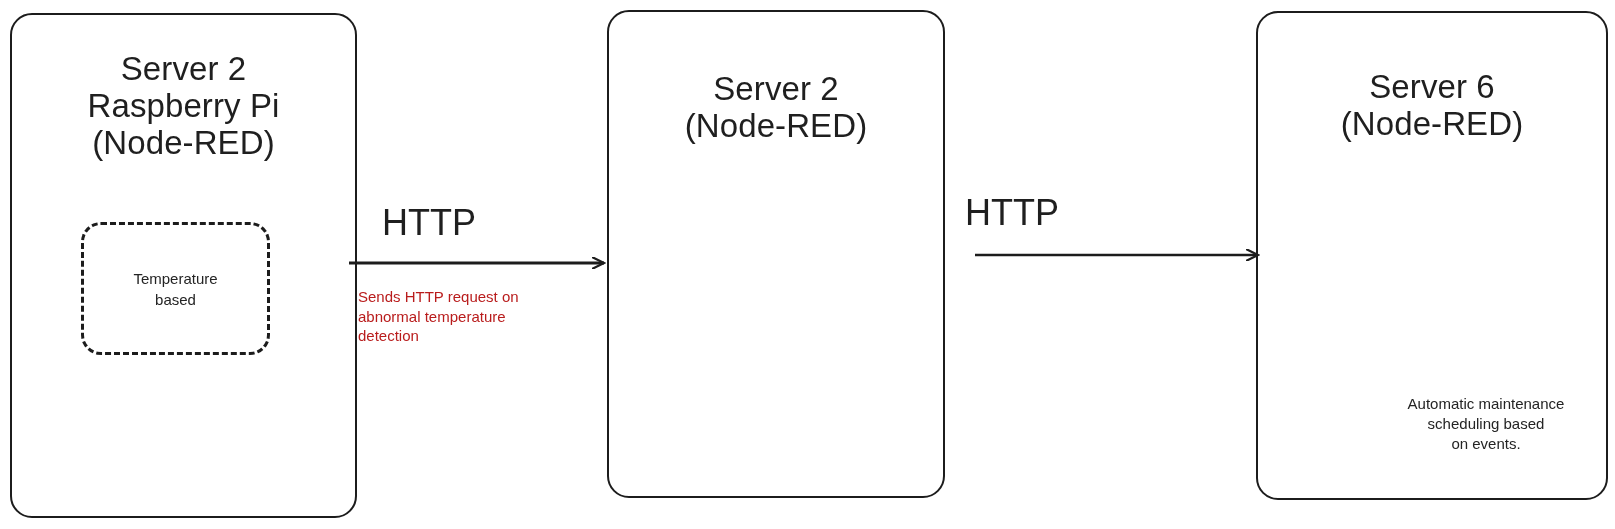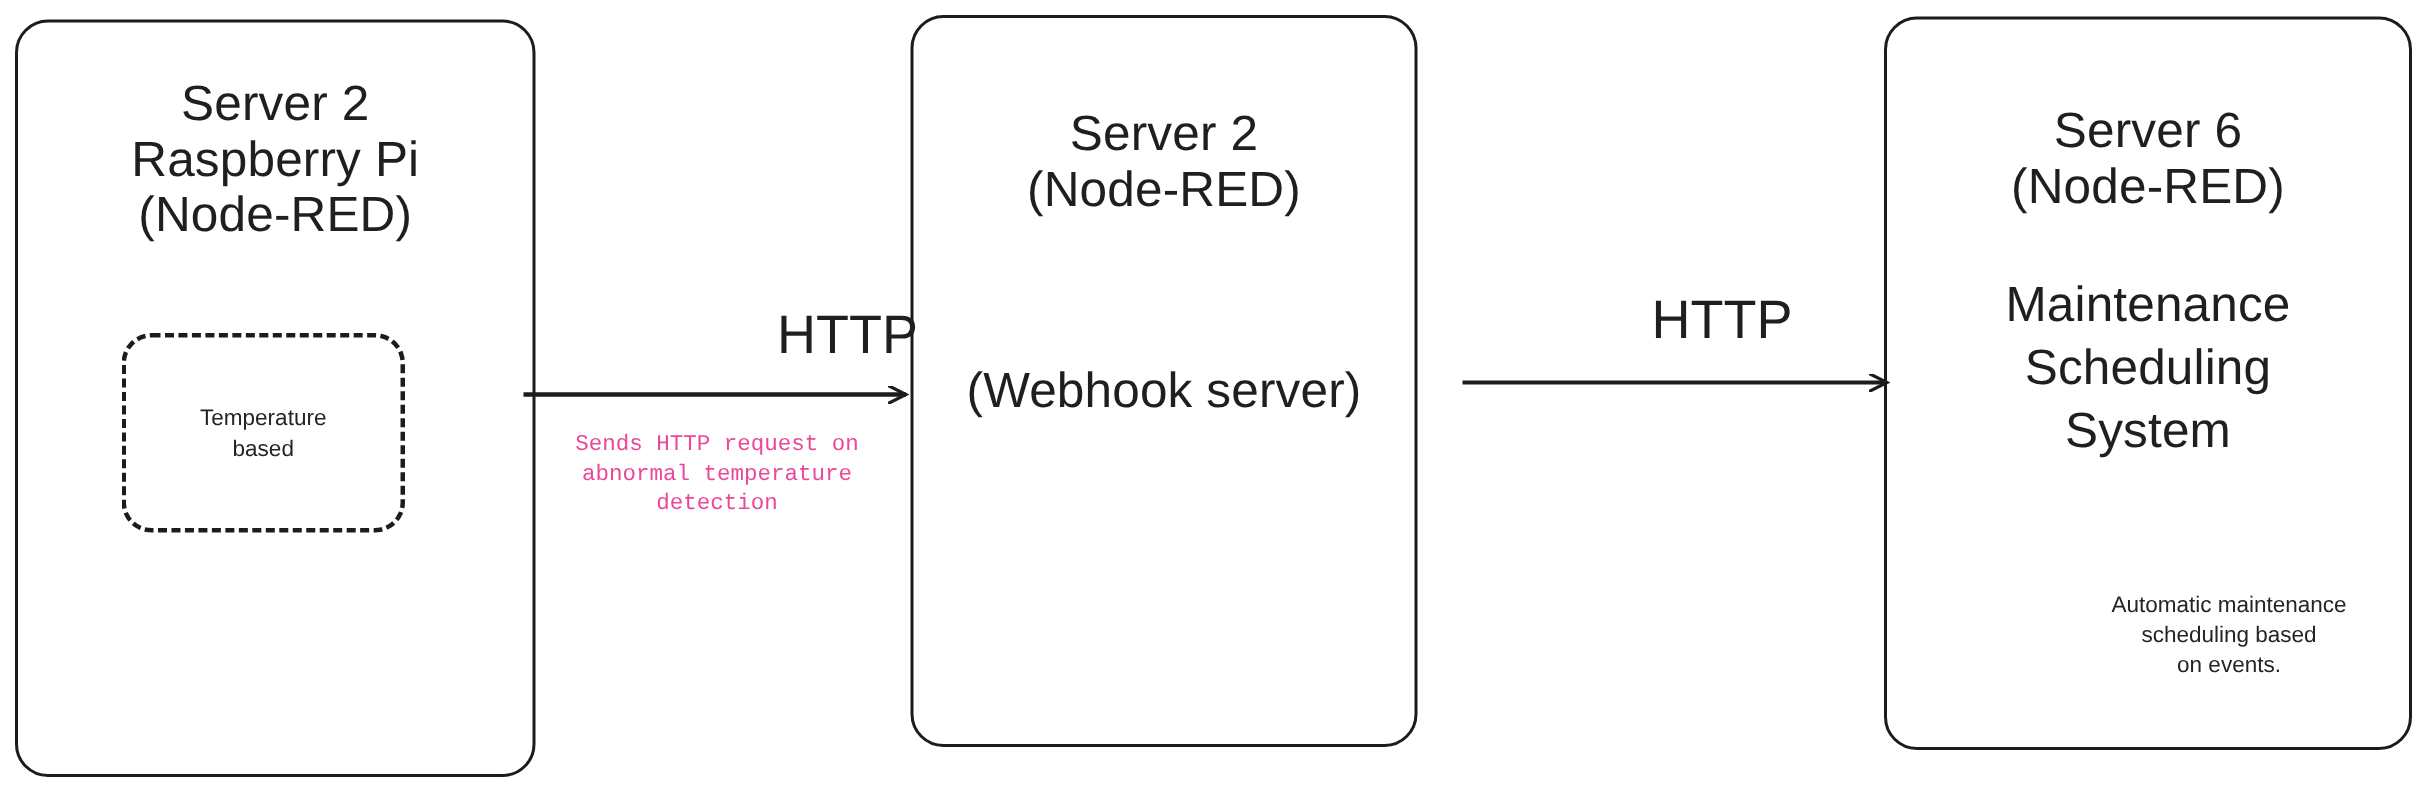--- a/index.html
+++ b/index.html
@@ -63,33 +63,31 @@
     font-size: 15px;
     line-height: 21px;
     text-align: center;
     color: #242424;
     white-space: pre-line;
   }
 
   
   .edge-title {
     position: absolute;
-    text-align: right;
+    text-align: left;
     font-size: 36px;
     line-height: 40px;
     color: #1f1f1f;
   }
   .edge-desc {
     position: absolute;
-    text-align: center;
     font-size: 15px;
     line-height: 19.5px;
-    color: #ec4899;
+    color: #b91c1c;
     white-space: pre-line;
-    font-family: Liberation Mono, monospace;
   }
 
   
   #connectors {
     position: absolute;
     left: 0;
     top: 0;
     width: 1615px;
     height: 529px;
     pointer-events: none;
@@ -107,29 +105,25 @@
 (Node-RED)</div>
   <div class="dashed-box" style="left:81px; top:222px; width:189px; height:133px;">
     <div class="inner-label">Temperature
 based</div>
   </div>
 
   <div class="node-box" style="left:607px; top:10px; width:338px; height:488px;">
   </div>
   <div class="title-text" style="left:617px; top:70px; width:318px;">Server 2
 (Node-RED)</div>
-  <div class="title-text" style="left:617px; top:241px; width:318px;">(Webhook server)</div>
 
   <div class="node-box" style="left:1256px; top:11px; width:352px; height:489px;">
   </div>
   <div class="title-text" style="left:1266px; top:68px; width:332px;">Server 6
 (Node-RED)</div>
-  <div class="title-text" style="left:1266px; top:182px; width:332px; line-height:42px;">Maintenance
-Scheduling
-System</div>
   <div class="sub-text" style="left:1320px; top:394px; width:332px; line-height:20px;">Automatic maintenance
 scheduling based
 on events.</div>
 
   <div class="edge-title" style="left:382px; top:203px; width:230px;">HTTP</div>
   <div class="edge-desc" style="left:358px; top:287px; width:240px;">Sends HTTP request on
 abnormal temperature
 detection</div>
 
   <div class="edge-title" style="left:965px; top:193px; width:230px;">HTTP</div>

